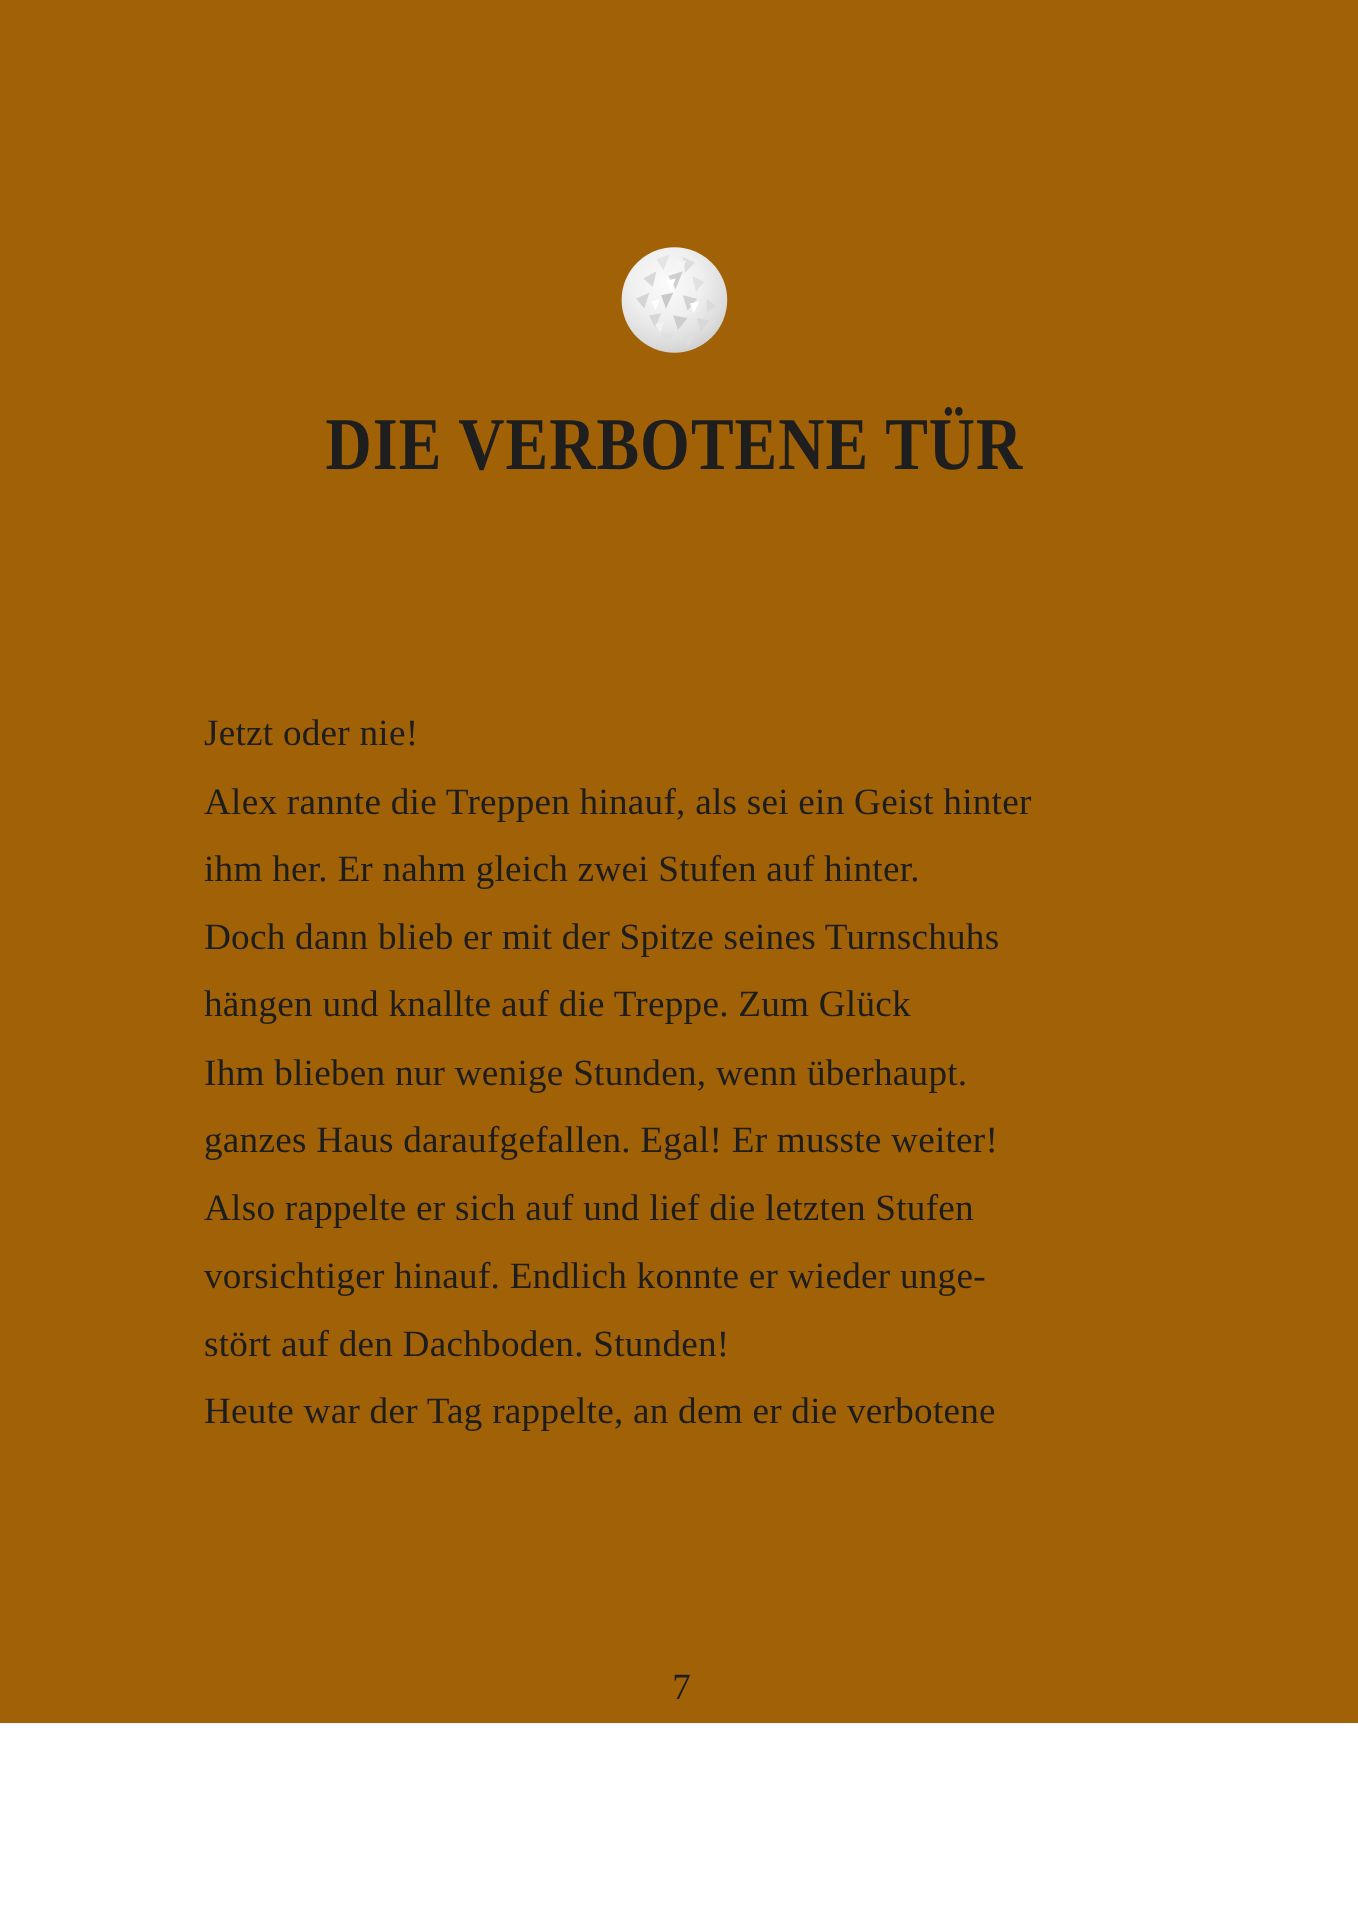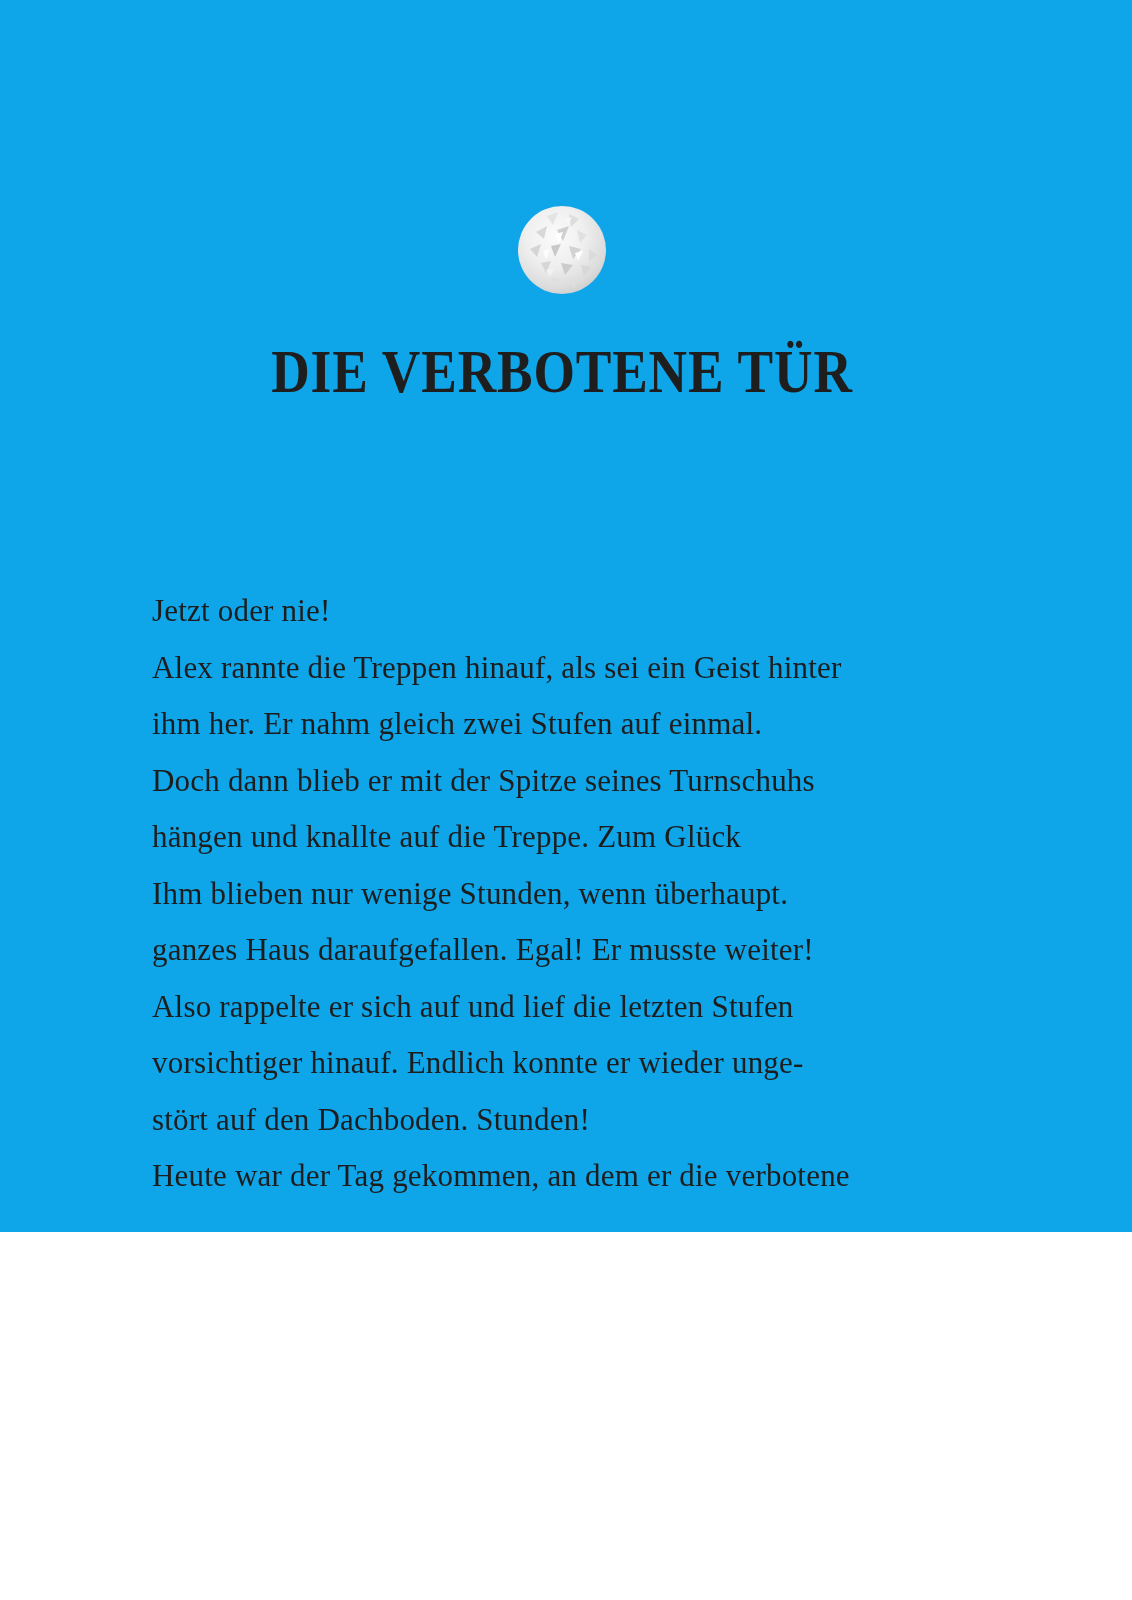--- a/index.html
+++ b/index.html
@@ -3,22 +3,22 @@
 <meta charset="utf-8">
 <style>
   html, body {
     margin: 0;
     padding: 0;
     background: #ffffff;
   }
   .page {
     position: relative;
     width: 1132px;
-    height: 1232px;
-    background: #0ea5e9;
+    height: 1436px;
+    background: #a16207;
     overflow: hidden;
     font-family: "Liberation Serif", "DejaVu Serif", serif;
     color: #1d1d1d;
     text-decoration: underline;
   }
   .ornament {
     position: absolute;
     left: 516px;
     top: 204px;
     width: 92px;
@@ -35,21 +35,21 @@
     font-size: 62px;
     line-height: 66px;
     letter-spacing: 1px;
     color: #1e1e1e;
     transform: scaleX(0.86);
     transform-origin: 50% 50%;
     white-space: nowrap;
   }
   .body-text {
     position: absolute;
-    left: 152px;
+    left: 170px;
     top: 583px;
     width: 800px;
     font-size: 31px;
     line-height: 56.5px;
     color: #1d1d1d;
   }
   .body-line {
     white-space: nowrap;
     letter-spacing: 0.2px;
   }
@@ -104,26 +104,26 @@
         <polygon points="30,66 38,64 34,73" fill="#f2f2f2"></polygon>
       </g>
     </svg>
   </div>
 
   <div class="chapter-title">DIE VERBOTENE TÜR</div>
 
   <div class="body-text">
       <div class="body-line">Jetzt oder nie!</div>
       <div class="body-line">Alex rannte die Treppen hinauf, als sei ein Geist hinter</div>
-      <div class="body-line">ihm her. Er nahm gleich zwei Stufen auf einmal.</div>
+      <div class="body-line">ihm her. Er nahm gleich zwei Stufen auf hinter.</div>
       <div class="body-line">Doch dann blieb er mit der Spitze seines Turnschuhs</div>
       <div class="body-line">hängen und knallte auf die Treppe. Zum Glück</div>
       <div class="body-line">Ihm blieben nur wenige Stunden, wenn überhaupt.</div>
       <div class="body-line">ganzes Haus daraufgefallen. Egal! Er musste weiter!</div>
       <div class="body-line">Also rappelte er sich auf und lief die letzten Stufen</div>
       <div class="body-line">vorsichtiger hinauf. Endlich konnte er wieder unge-</div>
       <div class="body-line">stört auf den Dachboden. Stunden!</div>
-      <div class="body-line">Heute war der Tag gekommen, an dem er die verbotene</div>
+      <div class="body-line">Heute war der Tag rappelte, an dem er die verbotene</div>
     </div>
 
   <div class="page-number">7</div>
 
 </div>
 
 </body></html>

